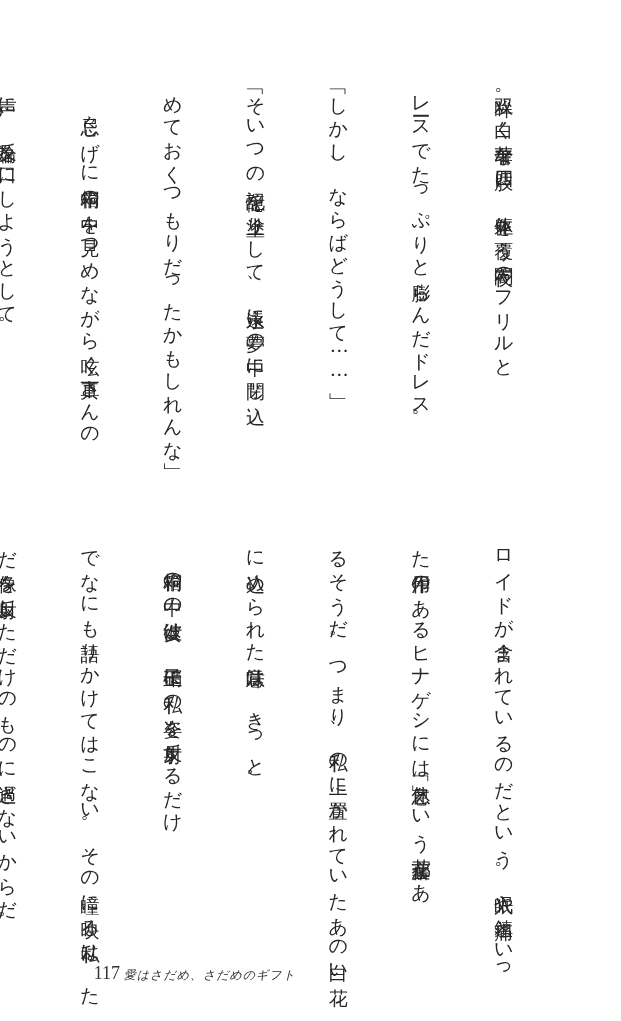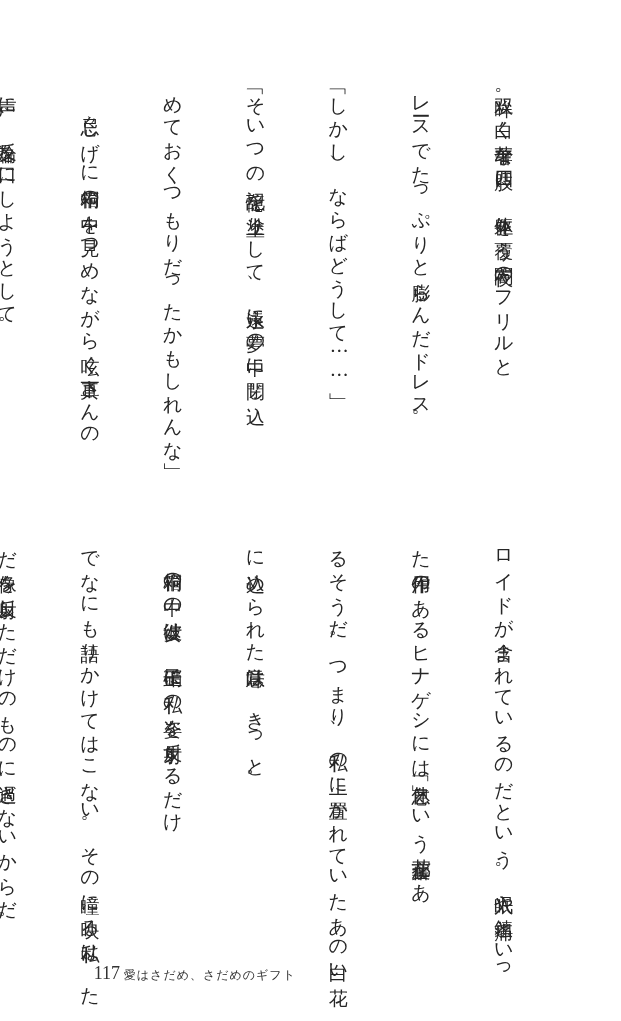--- a/index.html
+++ b/index.html
@@ -58,20 +58,21 @@
   .footer .page-number {
     display: inline-block;
     width: 40px;
     font-family: "Liberation Serif", "DejaVu Serif", serif;
     font-size: 18px;
     text-align: right;
   }
   .footer .running-title {
     display: inline-block;
     letter-spacing: 1px;
+    font-style: italic;
   }
 </style>
 </head>
 <body>
 
 <div class="page">
 
   <div class="block block-top">
     <span class="line">双眸。白く華奢な四肢に、体躯を覆う夜闇のフリルと</span>
     <span class="line">レースでたっぷりと膨らんだドレス。</span>

